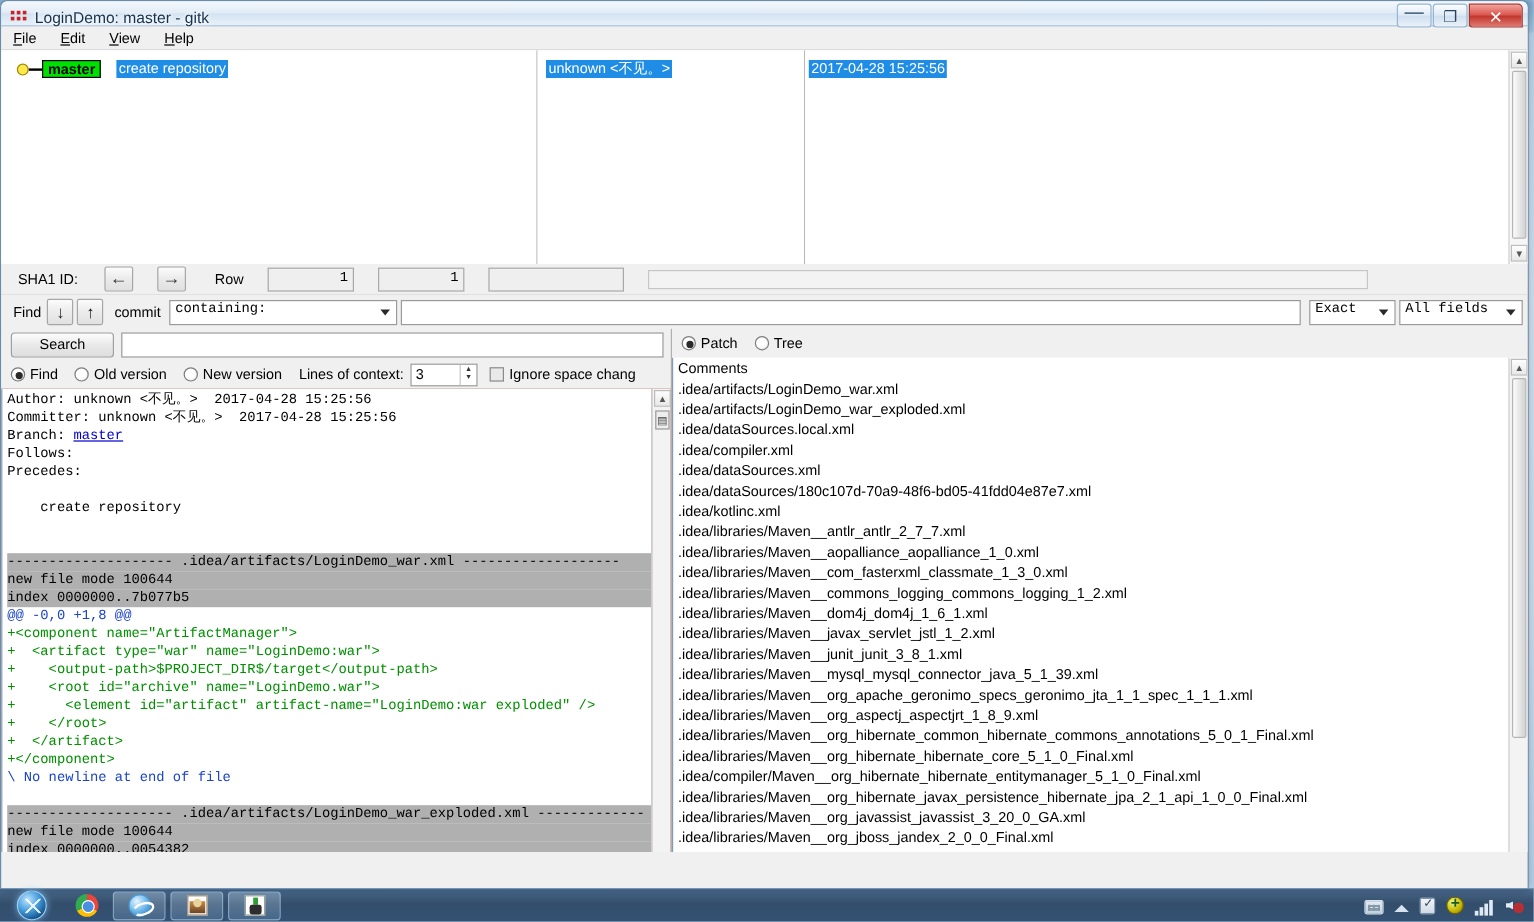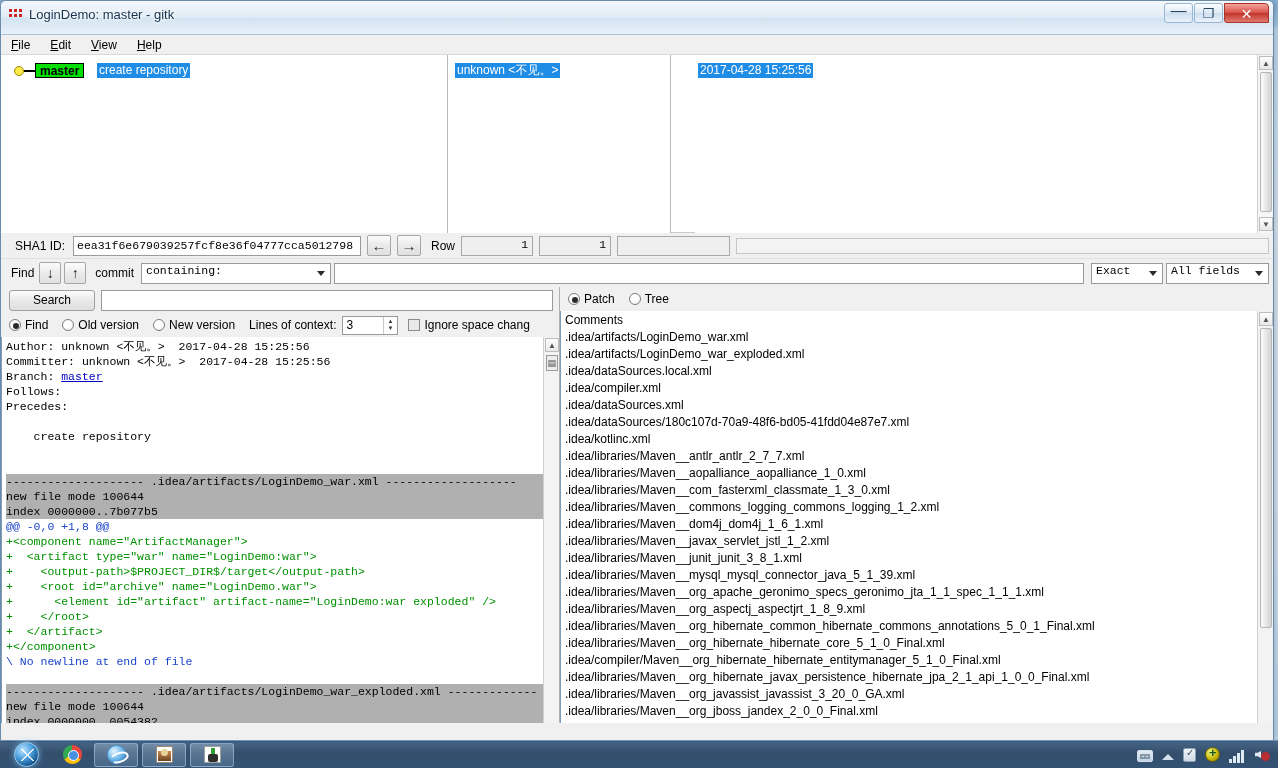--- a/index.html
+++ b/index.html
@@ -55,21 +55,21 @@
   
   #gitk-window {
     position: absolute; left: 0; top: 0; width: 1274px; height: 742px;
     background: #f0f0f0;
     border: 1px solid #6a8cab;
     border-radius: 6px 6px 0 0;
     box-shadow: 0 0 10px rgba(20,50,80,.45);
     overflow: hidden;
   }
   #titlebar {
-    position: relative; height: 34px;
+    position: relative; height: 21px;
     background: linear-gradient(180deg,#f4f8fc 0%,#e2ecf6 48%,#d3e3f2 52%,#e8f1f9 100%);
     border-bottom: 1px solid #a9c2da;
   }
   #title-icon {
     position: absolute; left: 8px; top: 8px; width: 14px; height: 12px;
   }
   #title-icon i {
     position: absolute; width: 3px; height: 3px; background: #cc2222;
   }
   #title-text {
@@ -137,21 +137,21 @@
   #author-pane {
     position: relative; width: 223px; height: 178px;
     background: #ffffff; overflow: hidden; border-right: 1px solid #b8b8b8;
   }
   #author-val {
     position: absolute; left: 7px; top: 8px; height: 15px;
     background: #1f8ce6; color: #ffffff; padding: 0 2px;
     font-size: 12px; line-height: 15px; white-space: nowrap;
   }
   #date-pane {
-    position: relative; flex: 1; height: 178px; background: #ffffff; overflow: hidden; margin-left: 24px;
+    position: relative; flex: 1; height: 178px; background: #ffffff; overflow: hidden;
   }
   #date-val {
     position: absolute; left: 3px; top: 8px; height: 15px;
     background: #1f8ce6; color: #ffffff; padding: 0 2px;
     font-size: 12px; line-height: 15px; white-space: nowrap;
   }
   #graph-scroll-v {
     width: 16px; height: 178px; background: #f6f6f6;
     border-left: 1px solid #cfcfcf; position: relative;
   }
@@ -163,21 +163,21 @@
   }
   .sb-thumb {
     position: absolute; left: 2px; width: 12px;
     background: linear-gradient(90deg,#fdfdfd,#e3e3e3 60%,#d2d2d2);
     border: 1px solid #b5b5b5; border-radius: 2px;
   }
 
   
   #sha-row {
     height: 26px; background: #f0f0f0; display: flex; align-items: center;
-    padding: 0 4px; gap: 6px; border-bottom: 1px solid #e0e0e0;
+    padding: 0 4px; gap: 20px; border-bottom: 1px solid #e0e0e0;
   }
   #sha-label { font-size: 12px; padding-left: 10px; padding-right: 2px; }
   #sha-input {
     width: 288px; height: 20px; background: #ffffff;
     border: 1px solid #9a9a9a; font-family: "Liberation Mono", monospace;
     font-size: 11.5px; line-height: 18px; padding: 0 3px; overflow: hidden;
     white-space: nowrap; color: #000;
   }
   .navbtn {
     width: 24px; height: 21px; border: 1px solid #a6a6a6; border-radius: 2px;
@@ -505,21 +505,20 @@
     </div>
     <div id="graph-scroll-v">
       <div class="sb-arrow" style="top:1px;">▲</div>
       <div class="sb-thumb" style="top:17px;height:140px;"></div>
       <div class="sb-arrow" style="top:162px;">▼</div>
     </div>
   </div>
 
   <div id="sha-row">
     <div id="sha-label">SHA1 ID:</div>
-    <div id="sha-input">eea31f6e679039257fcf8e36f04777cca5012798</div>
     <div class="navbtn">←</div>
     <div class="navbtn">→</div>
     <div id="row-label">Row</div>
     <div class="row-num" id="row-cur">1</div>
     <div class="row-num" id="row-tot">1</div>
     <div id="row-extra"></div>
     <div id="sha-scroll-h"></div>
   </div>
 
   <div id="find-row">

